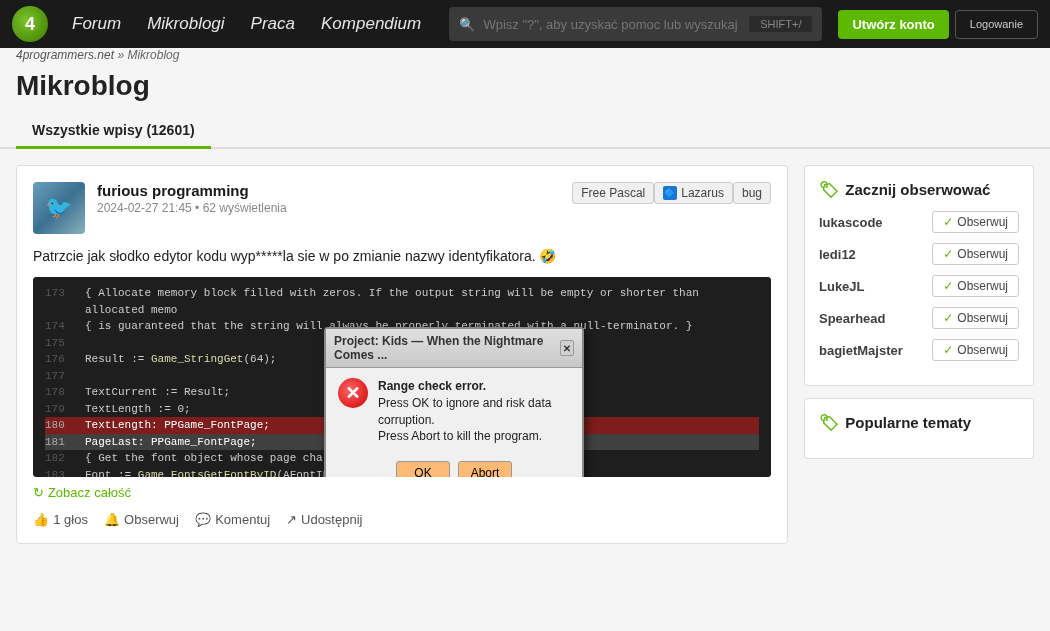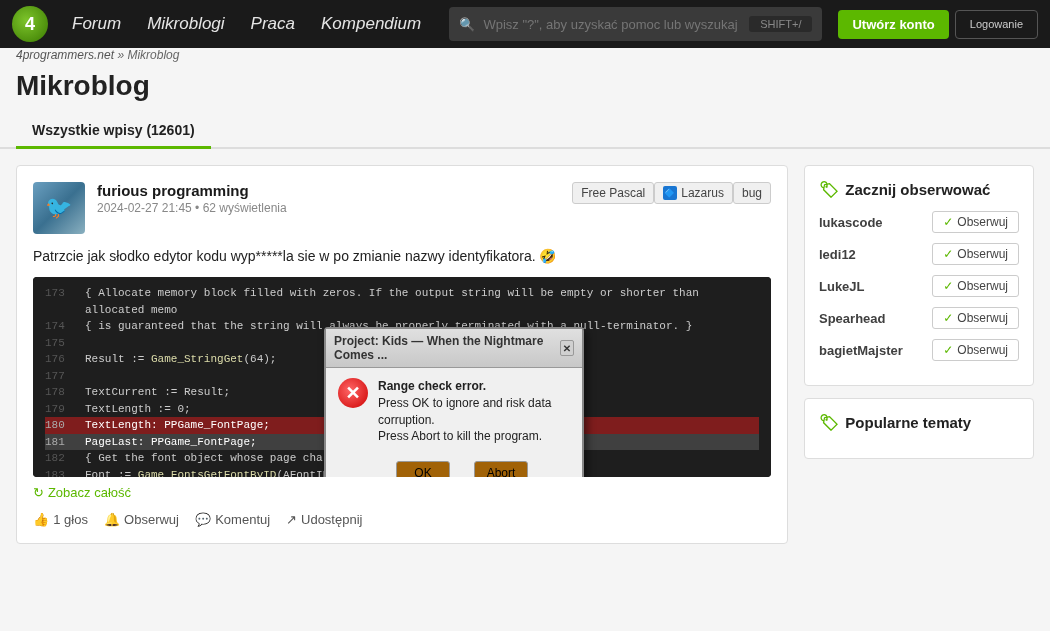--- a/index.html
+++ b/index.html
@@ -280,28 +280,27 @@
       color: #222;
       line-height: 1.4;
     }
     .dialog-buttons {
       display: flex;
       justify-content: center;
       gap: 8px;
       padding: 6px 12px 10px;
     }
     .dialog-btn {
-      background: #a16207;
+      background: #fdba74;
       border: 1px solid #999;
       border-radius: 3px;
       padding: 4px 4px;
       font-size: 12px;
       cursor: pointer;
       min-width: 54px;
-      margin-left: 16px;
     }
 
     
     .post-actions {
       display: flex;
       gap: 16px;
       margin-top: 12px;
       font-size: 13px;
       color: #555;
       align-items: center;

